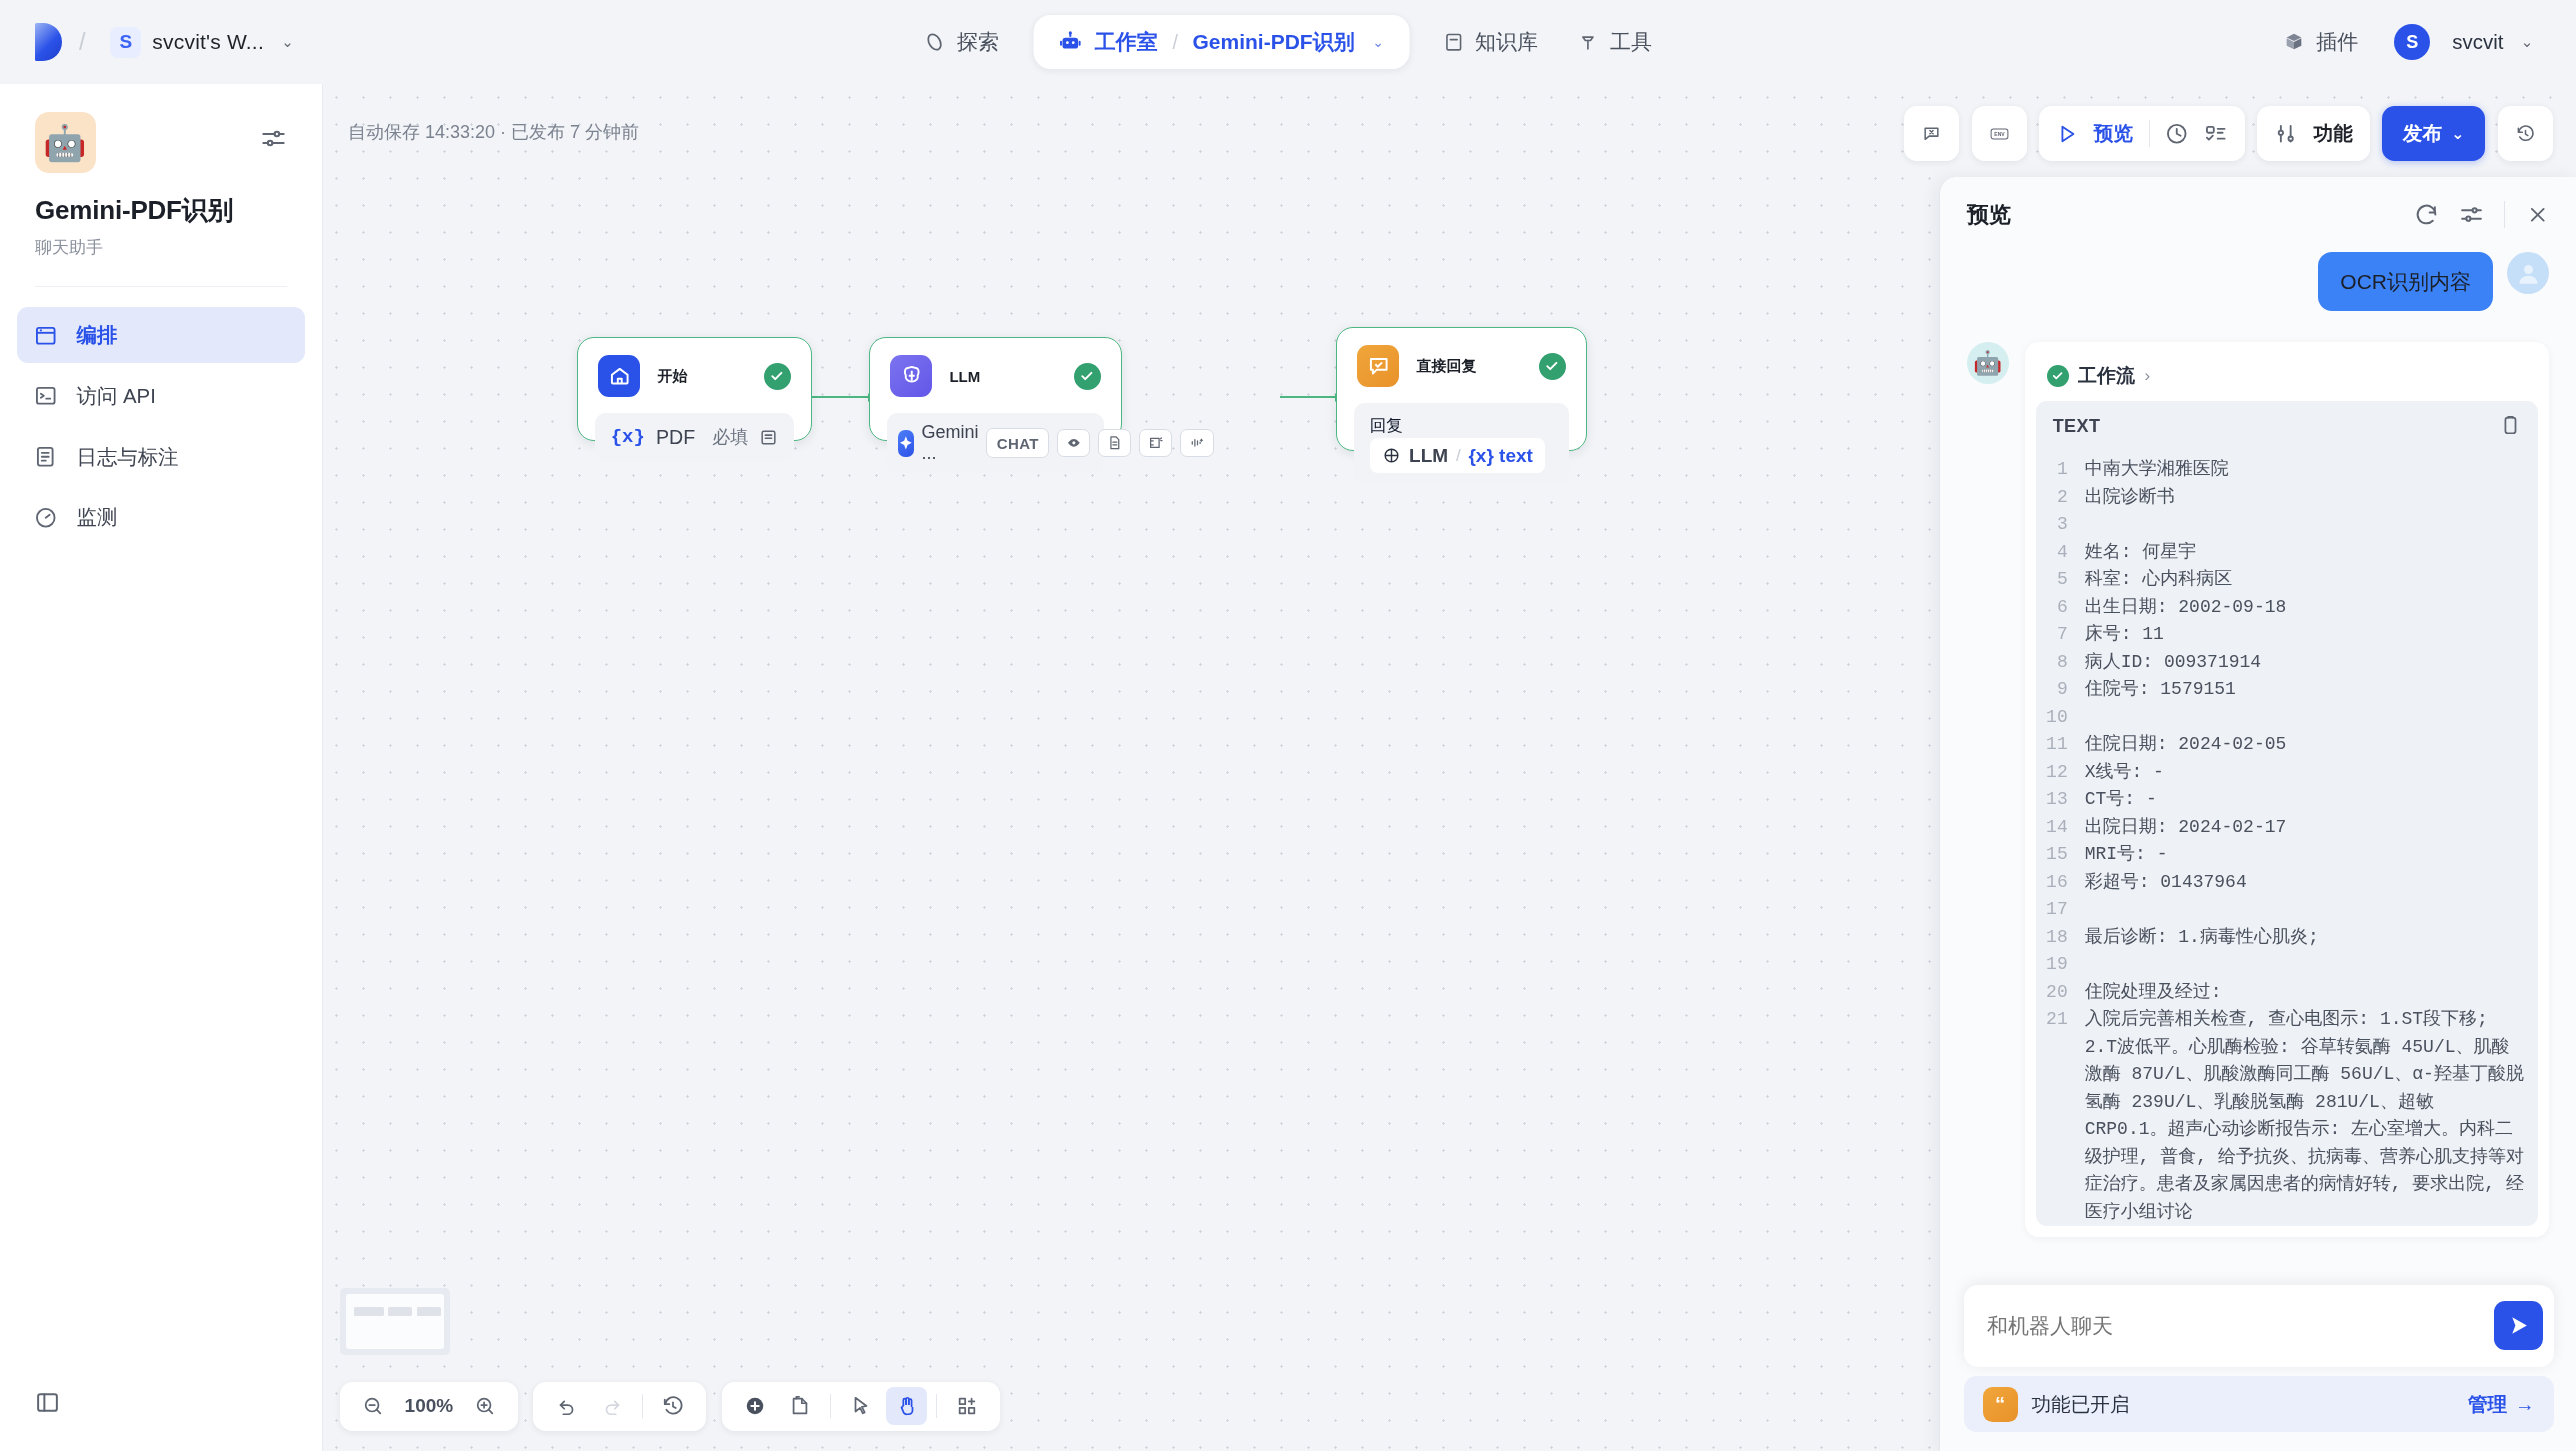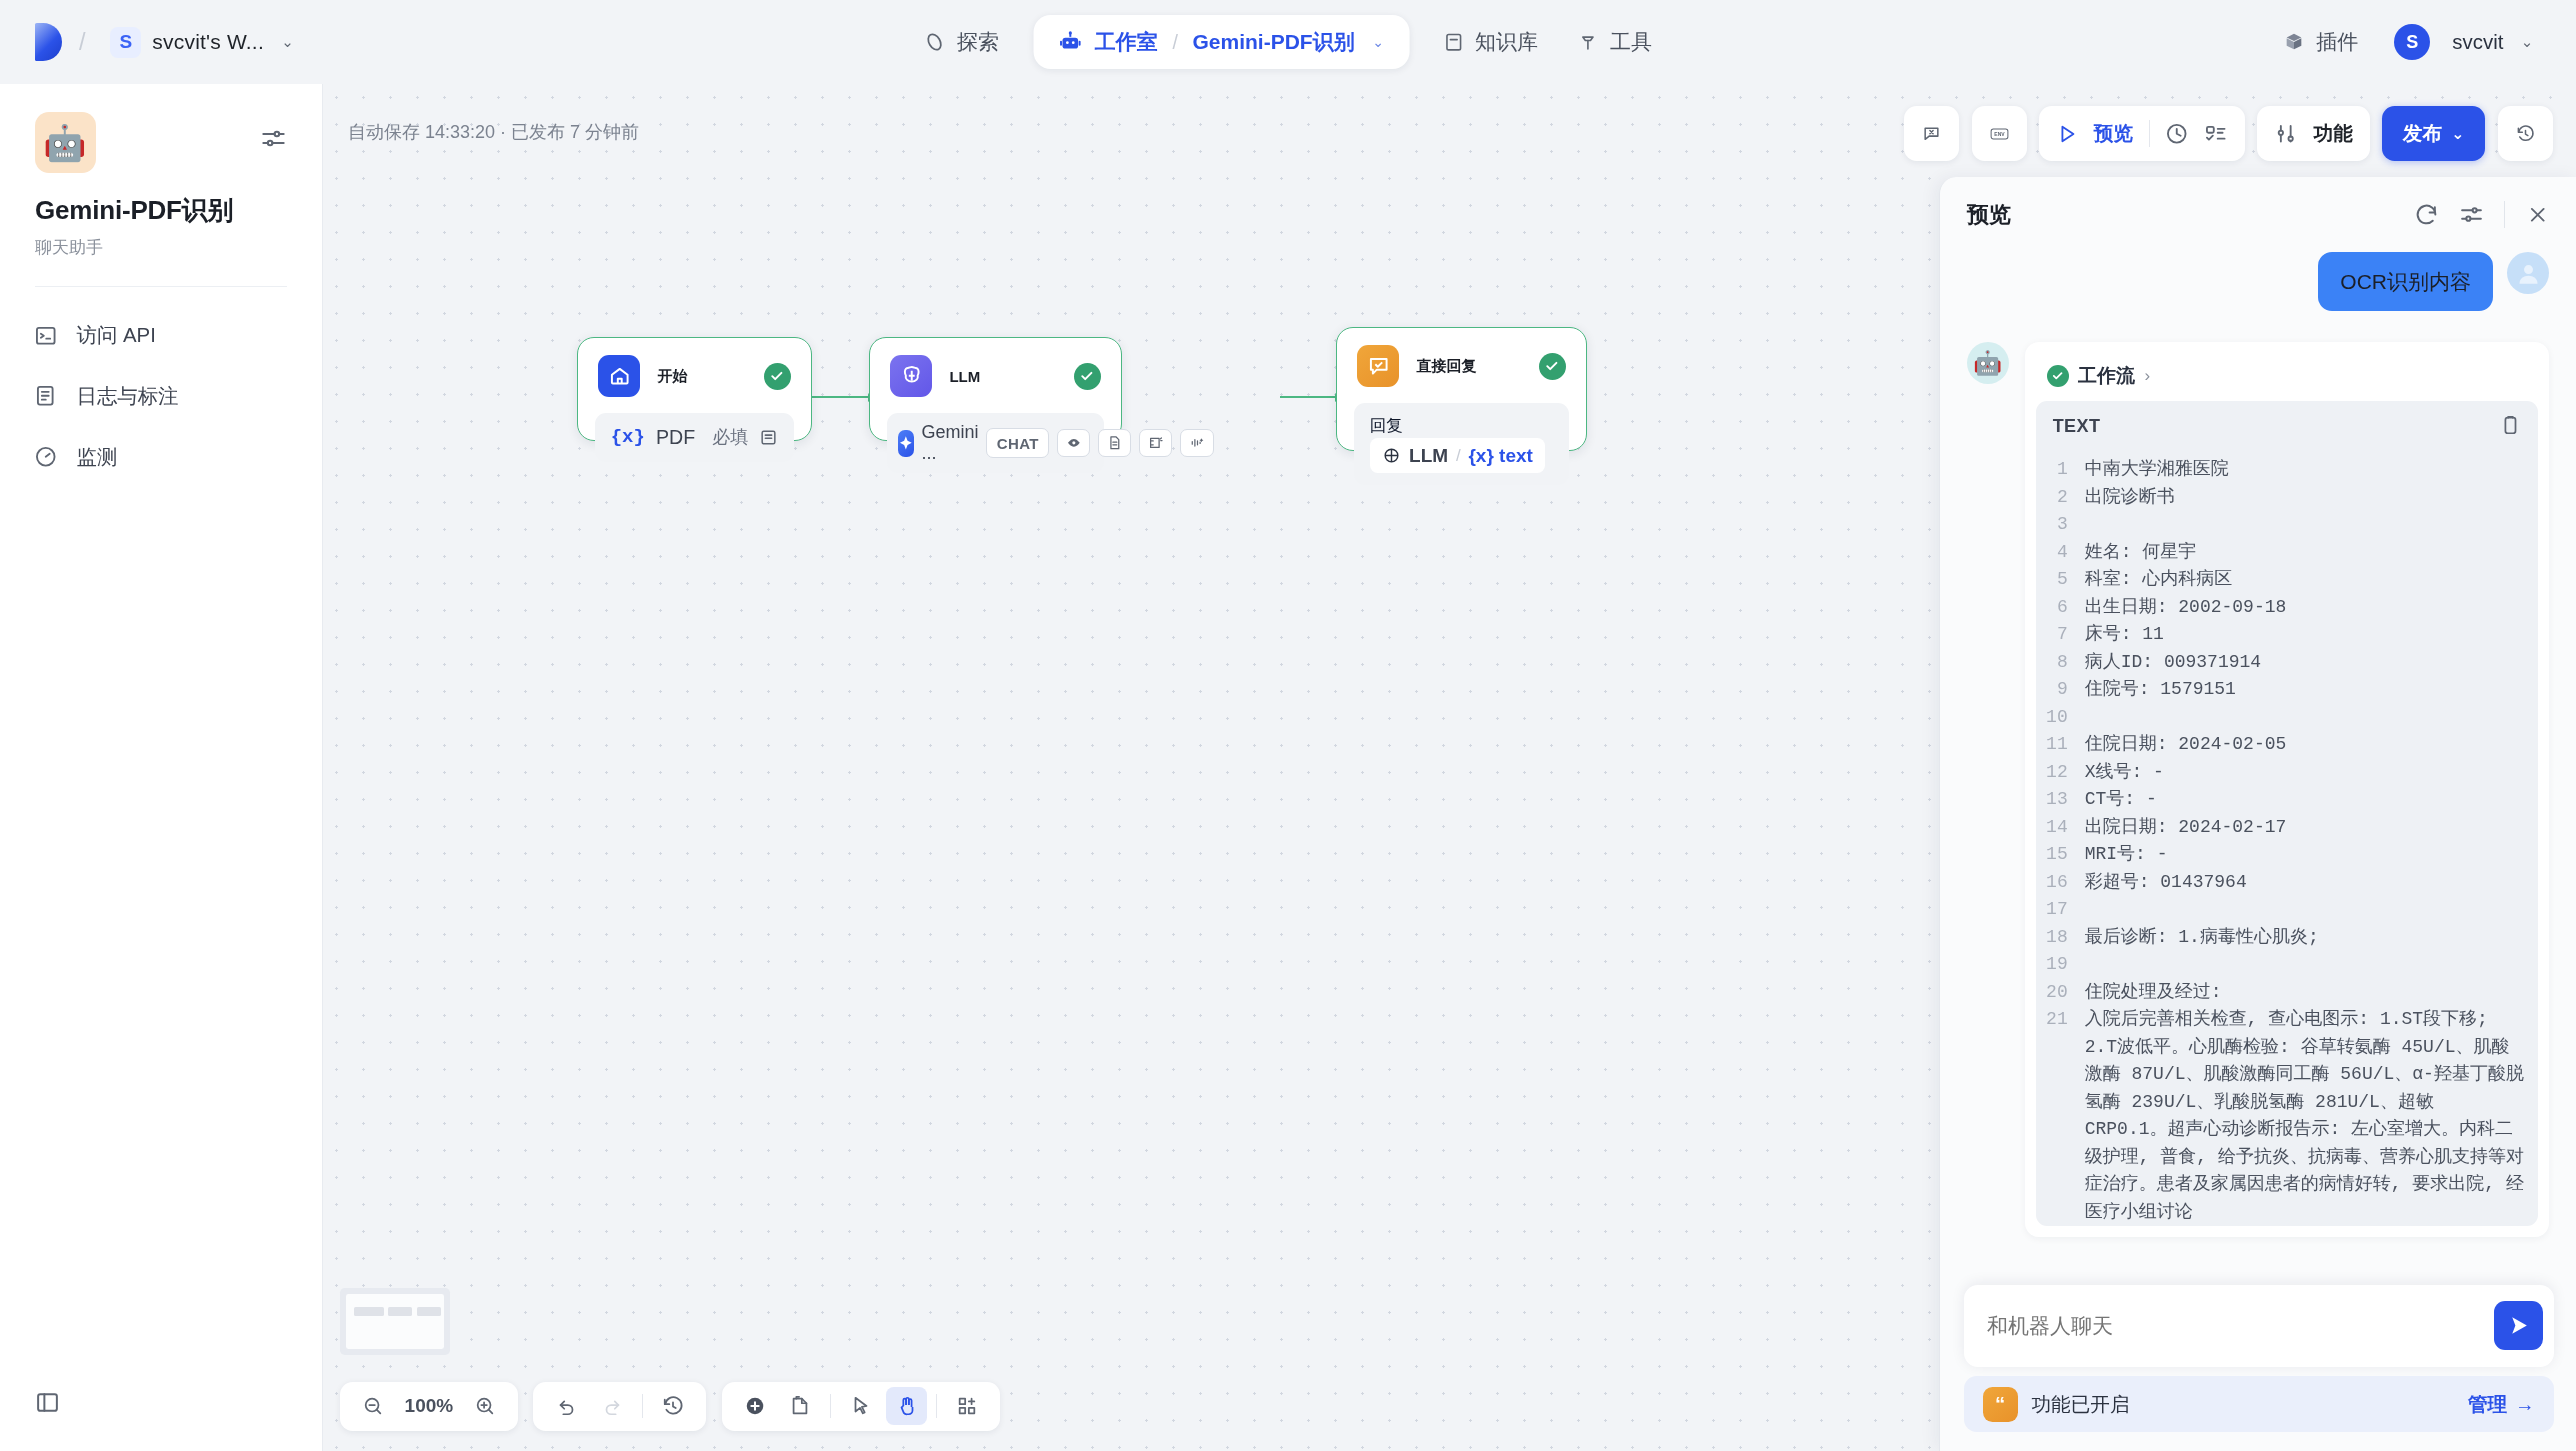--- a/index.html
+++ b/index.html
@@ -305,20 +305,28 @@
             <circle cx="15" cy="8" r="2"></circle>
             <circle cx="9" cy="16" r="2"></circle>
         </svg>
       </div>
       <div class="side-title">Gemini-PDF识别</div>
       <div class="side-sub">聊天助手</div>
     </div>
     <div class="side-div"></div>
     <div class="side-nav">
 
+      <div class="side-item active">
+        <svg width="23.5" height="23.5" viewBox="0 0 24 24" fill="none" stroke="#2b52e8" stroke-width="1.9">
+          <rect x="3" y="4" width="18" height="16" rx="2"></rect>
+            <path d="M3 9h18"></path>
+            <path d="M6 6.5h2"></path>
+        </svg>
+        <span>编排</span>
+      </div>
 
       <div class="side-item">
         <svg width="23.5" height="23.5" viewBox="0 0 24 24" class="gray-stroke">
           <rect x="3" y="4" width="18" height="16" rx="2"></rect>
             <path d="M7 10l3 2-3 2"></path>
             <path d="M12.5 15h4"></path>
         </svg>
         <span>访问 API</span>
       </div>
 

